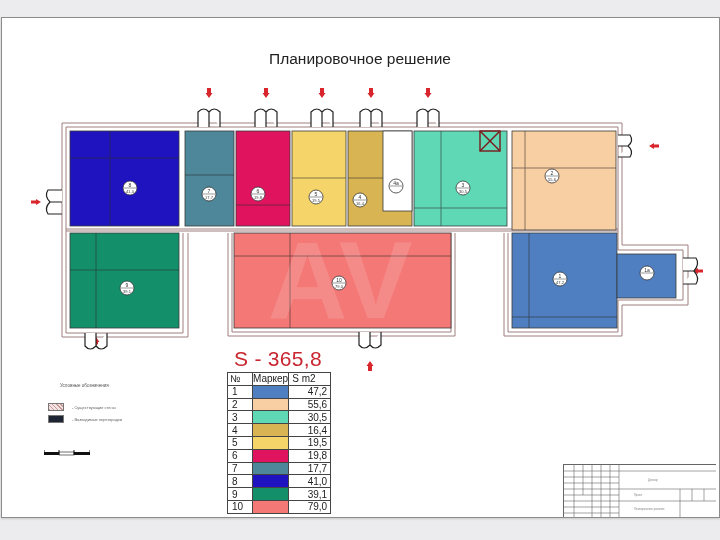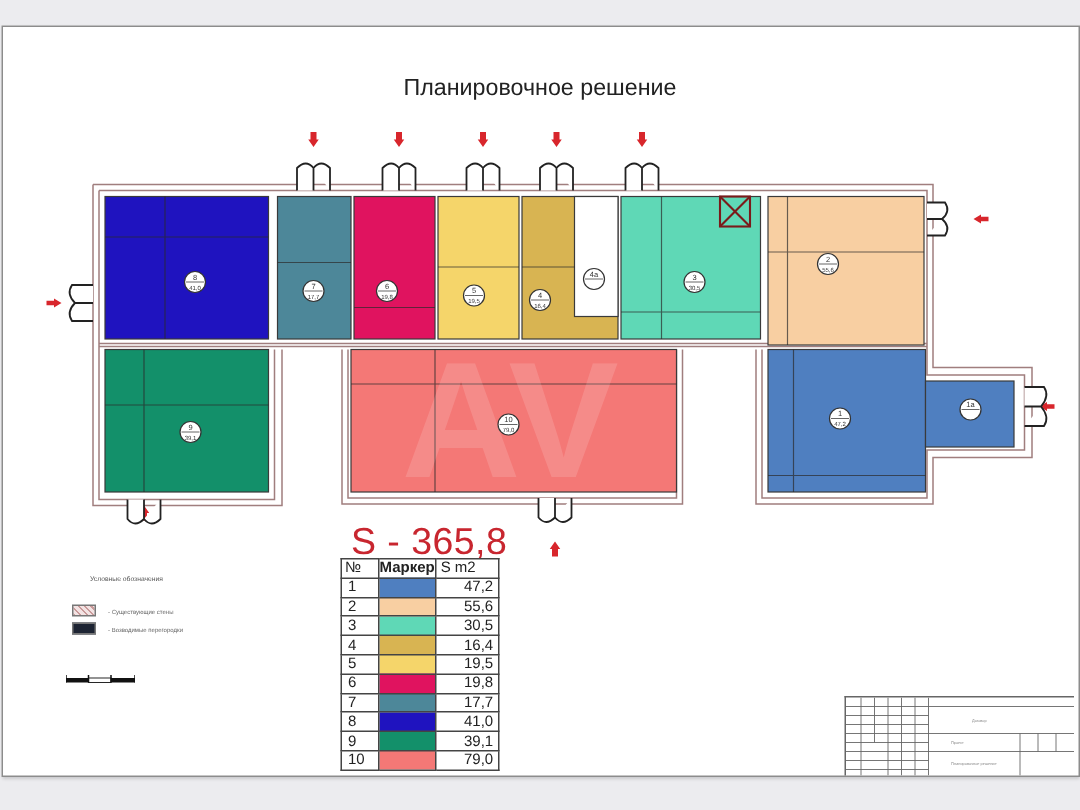--- a/index.html
+++ b/index.html
@@ -14,35 +14,35 @@
     background: #ffffff; border: 1px solid #8c8c8c;
     box-shadow: 0 1px 2px rgba(0,0,0,0.15);
   }
   .title {
     position: absolute; left: 0; width: 720px; top: 50px;
     text-align: center; font-size: 15.5px; color: #222;
   }
   svg.plan { position: absolute; left: 0; top: 0; }
   .total {
     position: absolute; left: 234px; top: 347px; width: 140px;
-    font-size: 25px; color: #c8262f; letter-spacing: 0.3px;
+    font-size: 21px; color: #c8262f; letter-spacing: 0.3px;
   }
   table.legend {
     position: absolute; left: 227px; top: 372px;
     border-collapse: collapse; font-size: 10px; color: #222;
   }
   table.legend td, table.legend th {
     border: 1px solid #444; padding: 0; height: 11.8px; line-height: 11px;
     font-weight: normal;
   }
   table.legend th { text-align: left; padding-left: 3px; }
   table.legend td.no { width: 20px; text-align: left; padding-left: 4px; }
   table.legend td.sw { width: 32px; }
   table.legend th.hno { width: 20px; padding-left: 2px; }
-  table.legend th.hsw { width: 32px; padding-left: 0; font-weight: bold; }
+  table.legend th.hsw { width: 32px; padding-left: 0; }
   table.legend th.har { width: 38px; }
   table.legend td.ar { width: 38px; text-align: right; padding-right: 3px; }
   .conv-title {
     position: absolute; left: 60px; top: 383px; font-size: 4.5px; color: #555;
   }
   .conv-row { position: absolute; left: 48px; display: flex; align-items: center; }
   .conv-sw { width: 14px; height: 6px; border: 1px solid #777; }
   .conv-lbl { font-size: 4px; color: #666; margin-left: 8px; }
   .scalebar { position: absolute; left: 44px; top: 450px; width: 46px; height: 6px; }
   .stamp {

